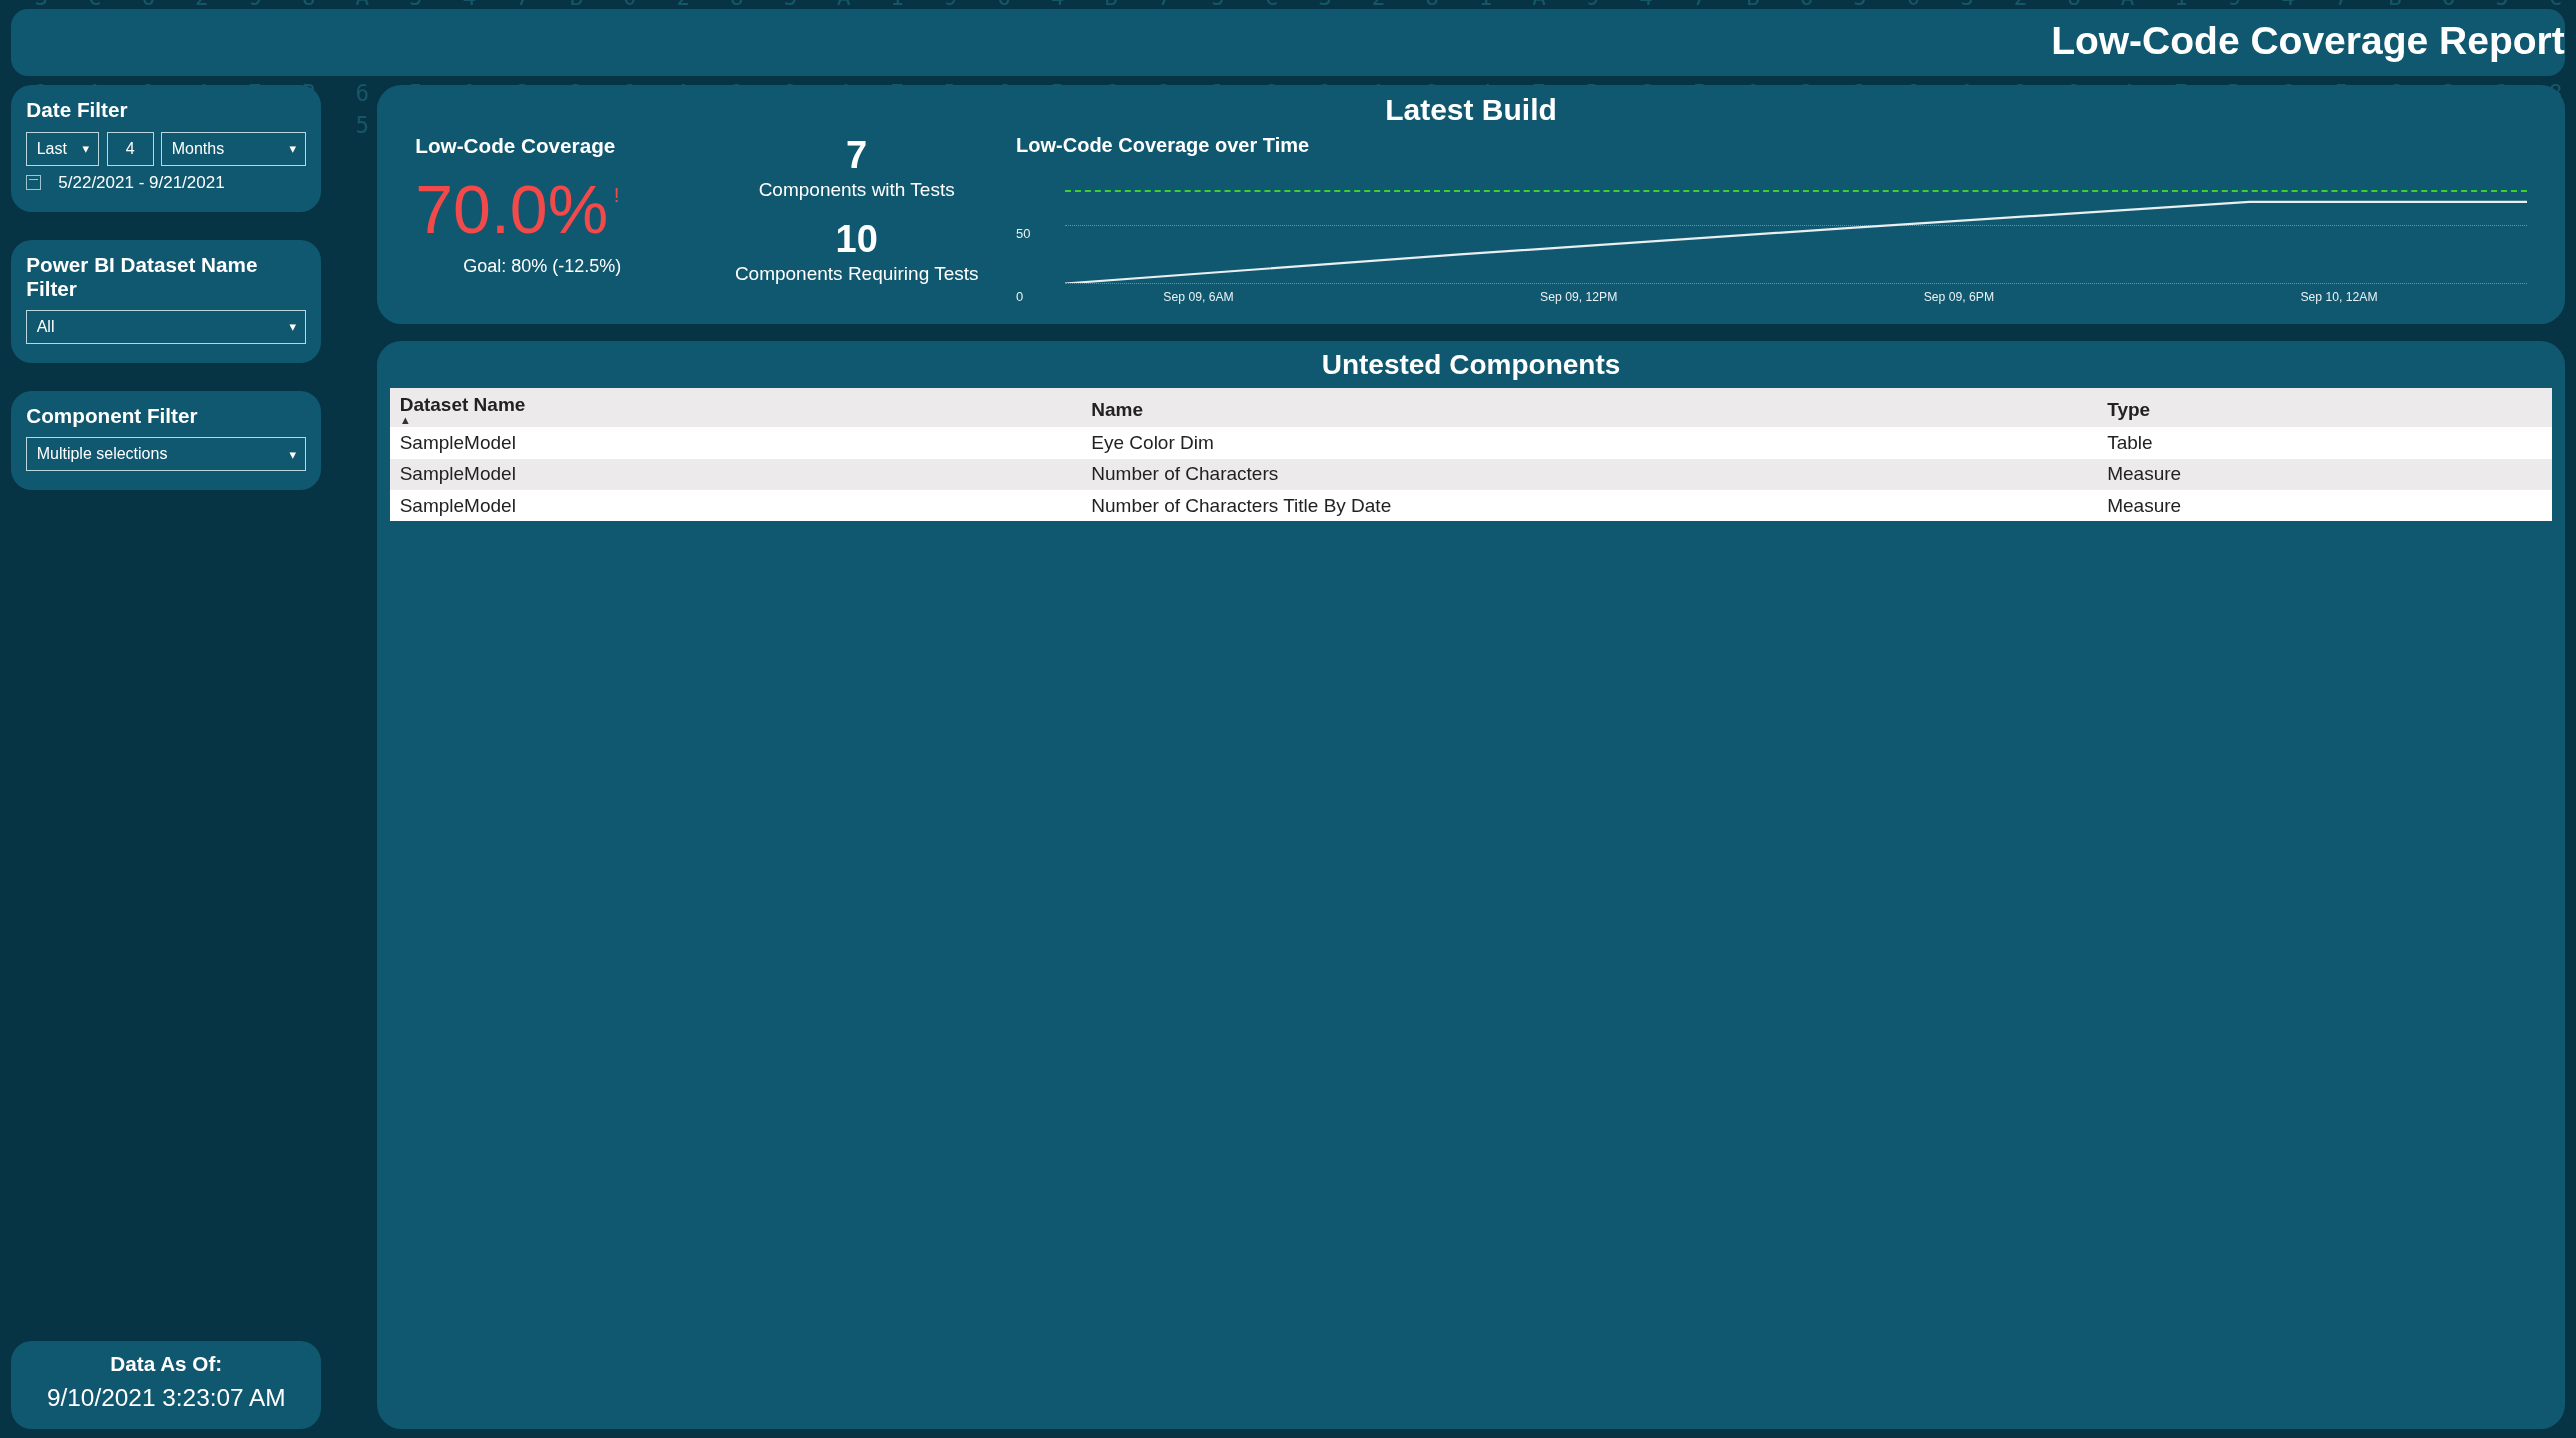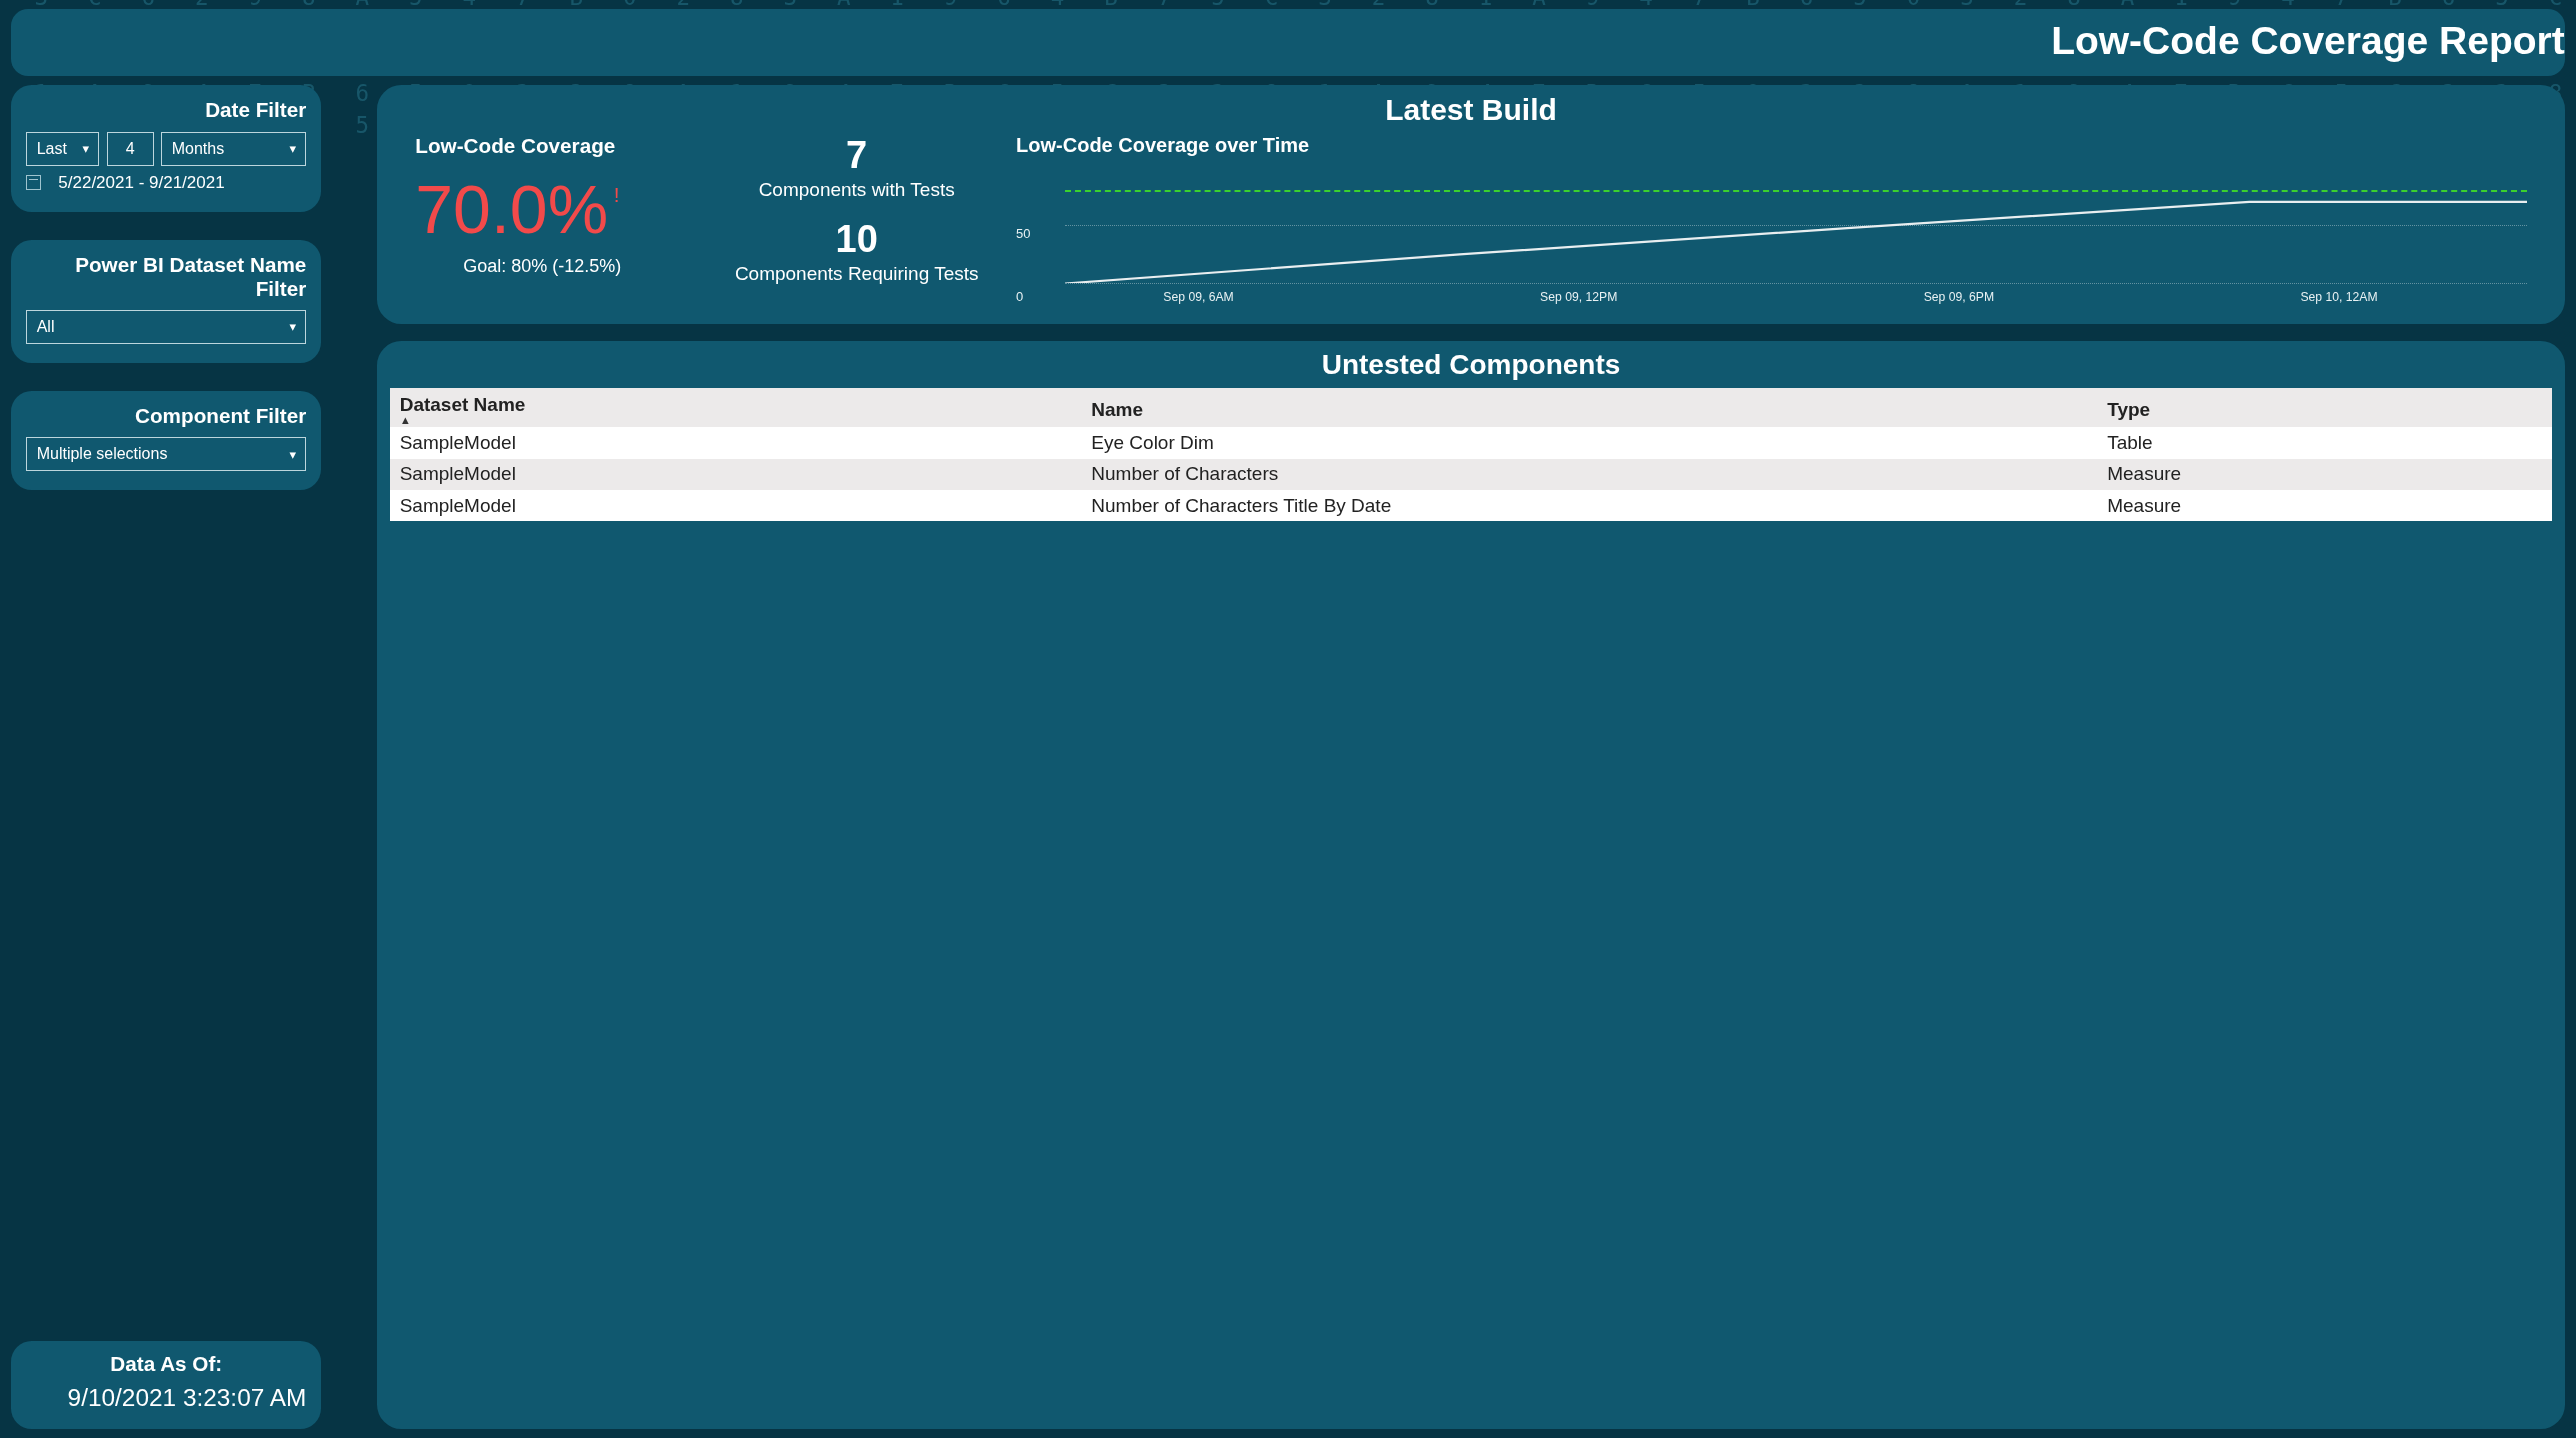--- a/index.html
+++ b/index.html
@@ -50,42 +50,41 @@
     gap: 56px;
     min-height: 0;
   }
   .sidebar {
     display: flex; flex-direction: column; gap: 28px;
   }
   .card {
     background: #10586f;
     border-radius: 20.7px;
     padding: 13px 15px 19px 15px;
-    text-align: right;
   }
   .card-title { font-size: 20.7px; font-weight: 600; margin-bottom: 9.4px; }
   .select-row { display: flex; gap: 7.5px; }
   .sel {
     border: 0.9px solid #bcd6dd;
     background: transparent;
     color: #fff;
     font-size: 16px;
     padding: 5.6px 9.4px;
     display: flex; align-items: center; justify-content: space-between;
     gap: 7.5px;
     min-height: 34px;
   }
   .sel.wide { width: 100%; }
   .sel .chev { font-size: 13px; }
   .daterange { display:flex; align-items:center; gap:17px; margin-top:7px; font-size:17px; }
   .cal-icon { width:15px; height:15px; border:0.9px solid #9fc4cf; position:relative; }
   .cal-icon::before { content:""; position:absolute; top:2.8px; left:1.9px; right:1.9px; height:0.9px; background:#9fc4cf;}
   .data-asof { background:#10586f; border-radius:20.7px; padding:11.3px 15px 17px; text-align:center; margin-top:auto;}
   .data-asof .lbl { font-size:20.7px; font-weight:600; }
-  .data-asof .val { font-size:24.4px; margin-top:7.5px;text-align:right; }
+  .data-asof .val { font-size:24.4px; margin-top:7.5px; }
 
   .main { display:flex; flex-direction:column; gap:17px; min-height:0;}
   .latest-build {
     background:#10586f; border-radius:24.4px; padding:5.6px 0 7.5px 0;
   }
   .lb-title { text-align:center; font-size:30px; font-weight:700; padding:1.9px 0 0 0;}
   .lb-body {
     display:grid;
     grid-template-columns: 282px 300px 1fr;
     gap: 9.4px;

